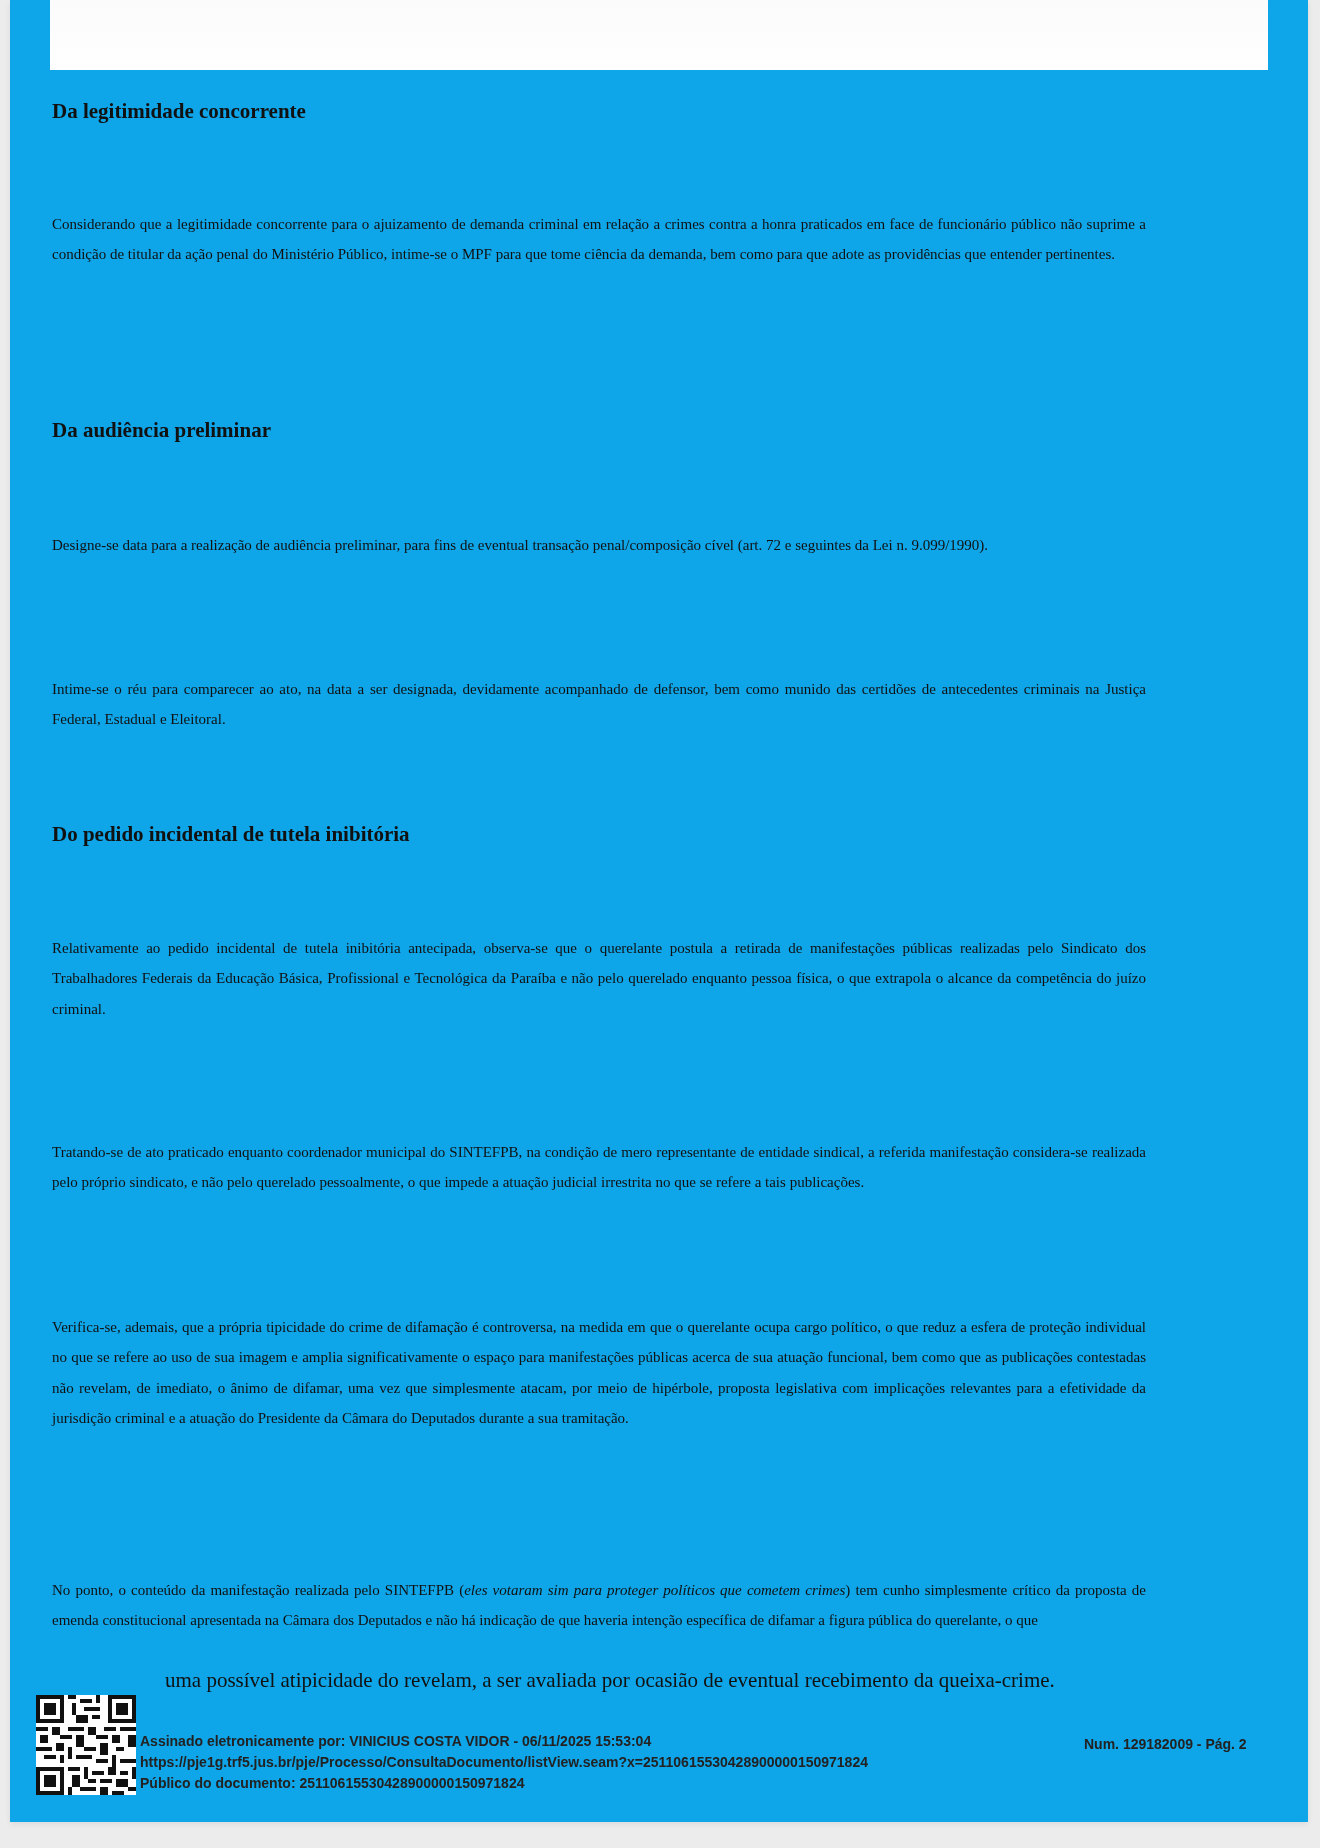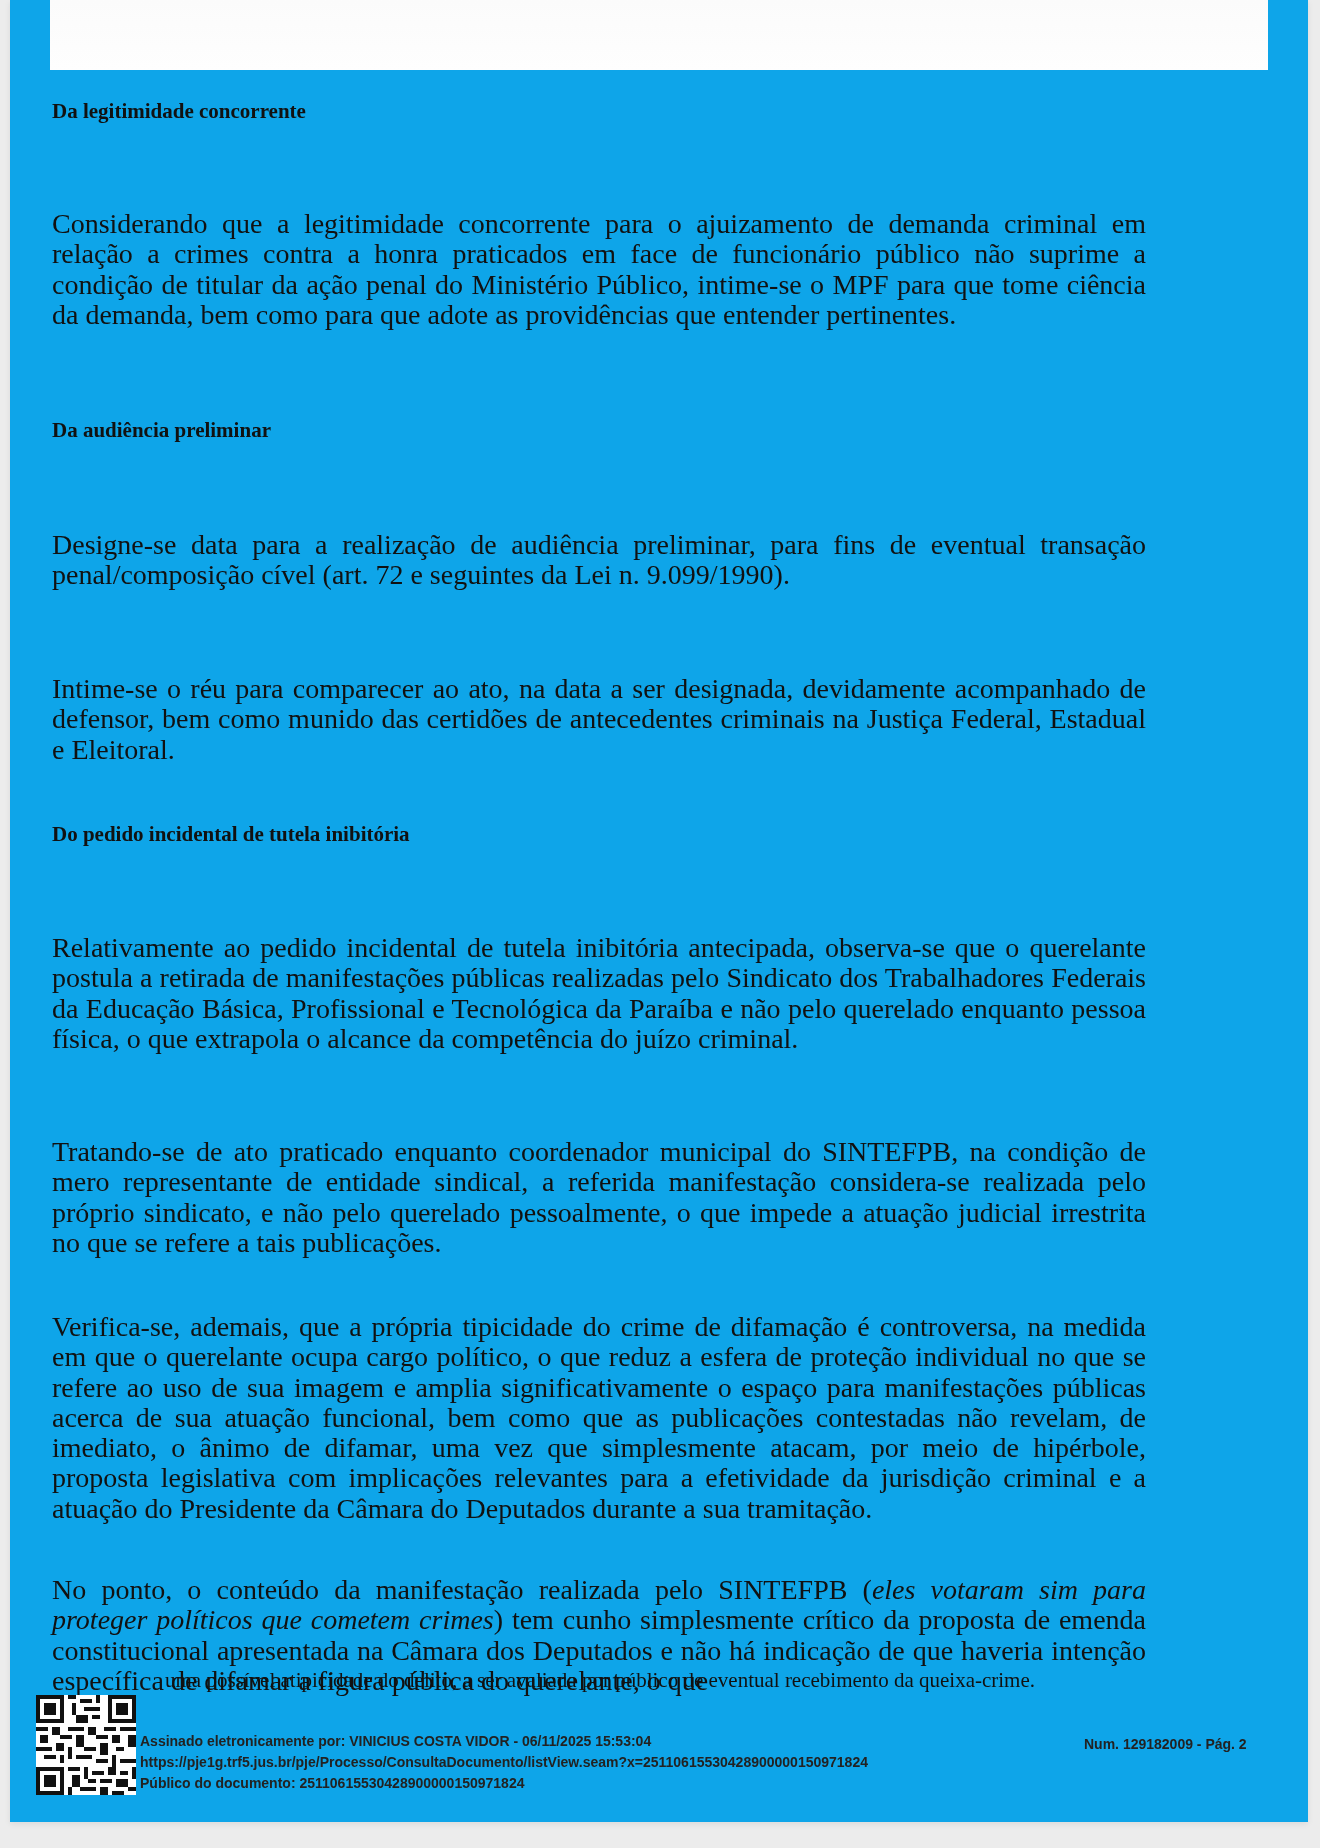--- a/index.html
+++ b/index.html
@@ -16,21 +16,21 @@
   }
   .top-fade {
     position:absolute; left:40px; right:40px; top:0; height:70px;
     background:linear-gradient(#fbfbfb,#fefefe);
   }
   .heading {
     position:absolute; left:42px; font-weight:bold; font-size:21px;
     line-height:30px; margin:0;
   }
   .para {
-    position:absolute; left:42px; width:1094px; font-size:28px;
+    position:absolute; left:42px; width:1094px; font-size:15px;
     line-height:30.3px; text-align:justify; margin:0;
   }
   .tail-line {
     position:absolute; left:155px; font-size:21px; line-height:30px;
   }
   .footer {
     position:absolute; left:0; top:1690px; width:1298px; height:110px;font-weight:bold;
   }
   .qr {
     position:absolute; left:26px; top:5px; width:100px; height:100px;
@@ -58,21 +58,21 @@
   <h3 class="heading" style="top:415px">Da audiência preliminar</h3>
   <p class="para" style="top:530px">Designe-se data para a realização de audiência preliminar, para fins de eventual transação penal/composição cível (art. 72 e seguintes da Lei n. 9.099/1990).</p>
   <p class="para" style="top:674px">Intime-se o réu para comparecer ao ato, na data a ser designada, devidamente acompanhado de defensor, bem como munido das certidões de antecedentes criminais na Justiça Federal, Estadual e Eleitoral.</p>
 
   <h3 class="heading" style="top:819px">Do pedido incidental de tutela inibitória</h3>
   <p class="para" style="top:1137px">Tratando-se de ato praticado enquanto coordenador municipal do SINTEFPB, na condição de mero representante de entidade sindical, a referida manifestação considera-se realizada pelo próprio sindicato, e não pelo querelado pessoalmente, o que impede a atuação judicial irrestrita no que se refere a tais publicações.</p>
   <p class="para" style="top:933px">Relativamente ao pedido incidental de tutela inibitória antecipada, observa-se que o querelante postula a retirada de manifestações públicas realizadas pelo Sindicato dos Trabalhadores Federais da Educação Básica, Profissional e Tecnológica da Paraíba e não pelo querelado enquanto pessoa física, o que extrapola o alcance da competência do juízo criminal.</p>
   <p class="para" style="top:1312px">Verifica-se, ademais, que a própria tipicidade do crime de difamação é controversa, na medida em que o querelante ocupa cargo político, o que reduz a esfera de proteção individual no que se refere ao uso de sua imagem e amplia significativamente o espaço para manifestações públicas acerca de sua atuação funcional, bem como que as publicações contestadas não revelam, de imediato, o ânimo de difamar, uma vez que simplesmente atacam, por meio de hipérbole, proposta legislativa com implicações relevantes para a efetividade da jurisdição criminal e a atuação do Presidente da Câmara do Deputados durante a sua tramitação.</p>
 
   <p class="para" style="top:1575px"><span>No ponto, o conteúdo da manifestação realizada pelo SINTEFPB (</span><i>eles votaram sim para proteger políticos que cometem crimes</i><span>) tem cunho simplesmente crítico da proposta de emenda constitucional apresentada na Câmara dos Deputados e não há indicação de que haveria intenção específica de difamar a figura pública do querelante, o que</span></p>
-  <div class="tail-line" style="top:1665px">uma possível atipicidade do delito, a ser avaliada por público de eventual recebimento da queixa-crime.</div>
+  <div class="tail-line" style="top:1665px">uma possível atipicidade do revelam, a ser avaliada por ocasião de eventual recebimento da queixa-crime.</div>
 
   <div class="footer">
     <svg class="qr" viewBox="0 0 25 25" shape-rendering="crispEdges">
       <rect width="25" height="25" fill="#fff"></rect>
       <g fill="#111">
         <rect x="0" y="0" width="7" height="7"></rect>
           <rect x="1" y="1" width="5" height="5" fill="#fff"></rect>
           <rect x="2" y="2" width="3" height="3"></rect>
         <rect x="18" y="0" width="7" height="7"></rect>
           <rect x="19" y="1" width="5" height="5" fill="#fff"></rect>

